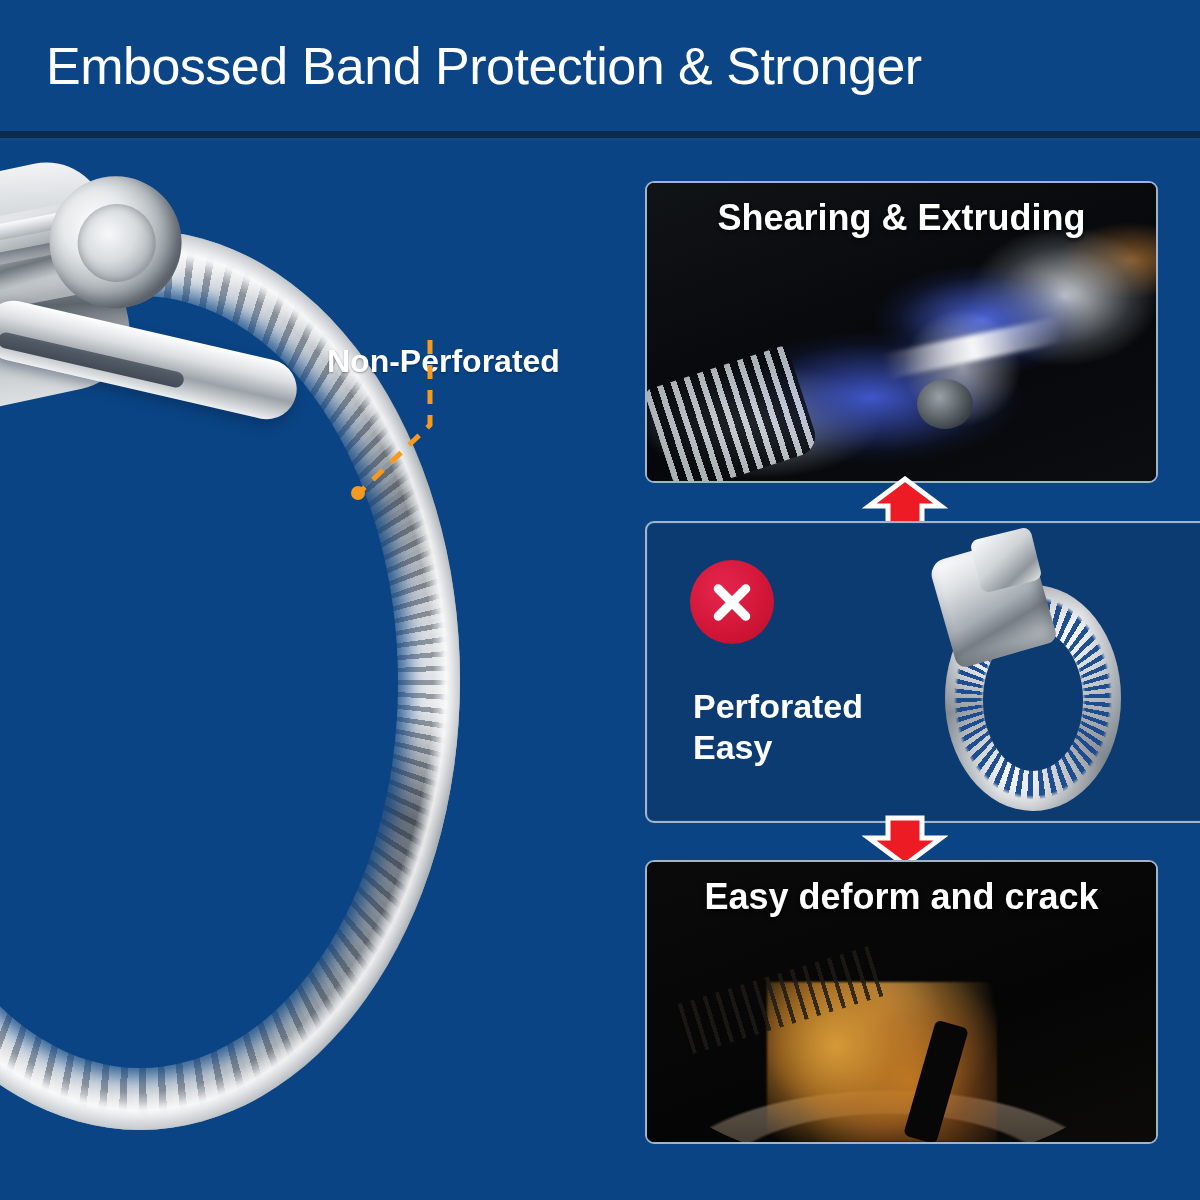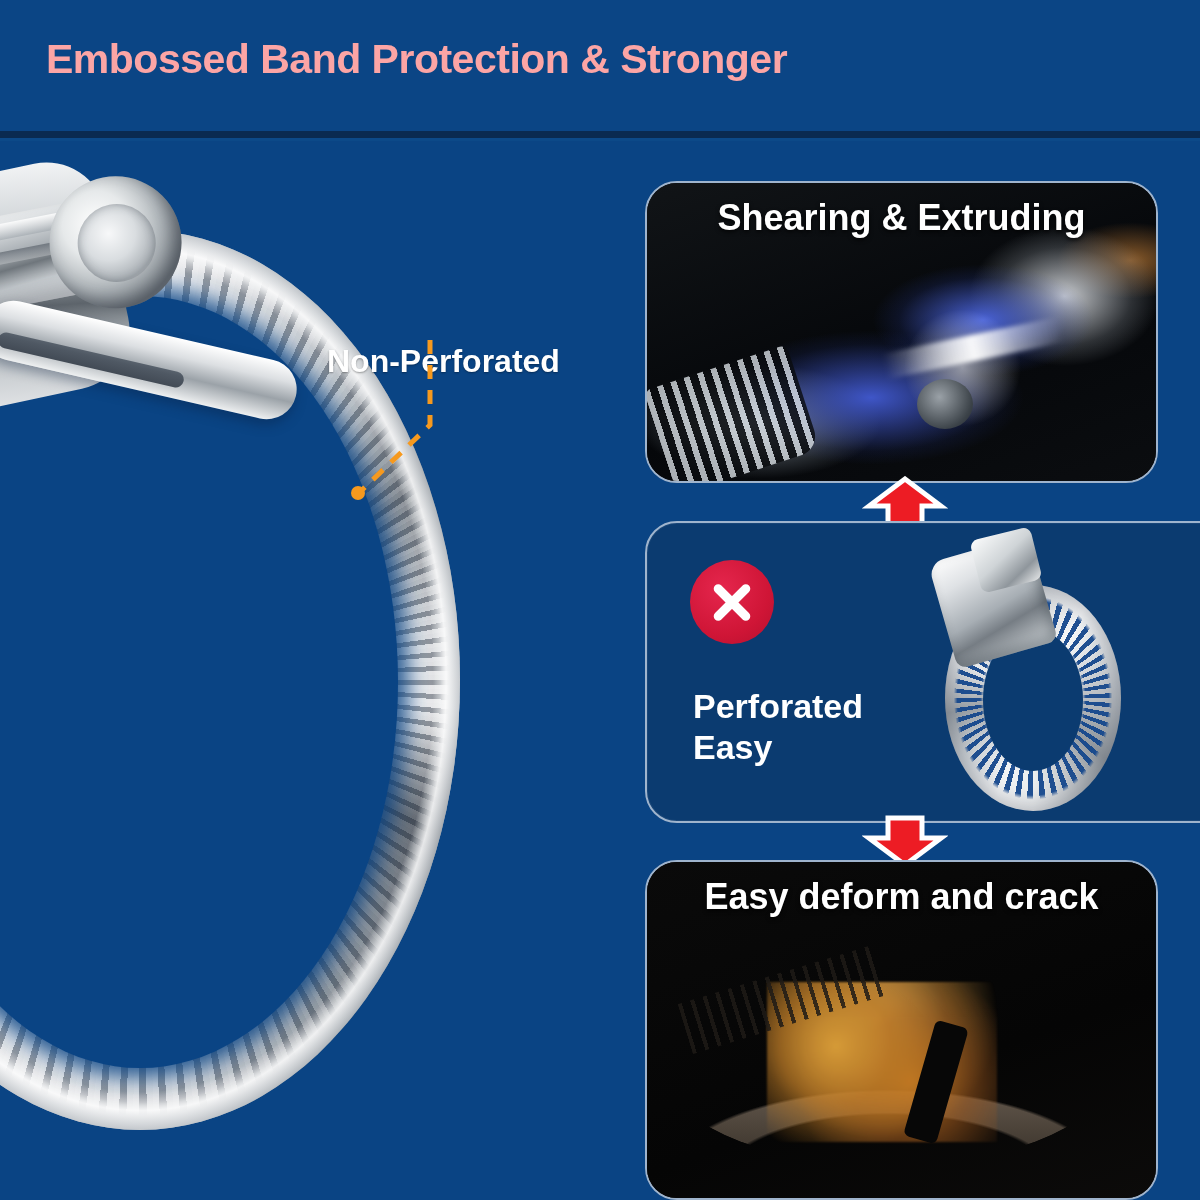--- a/index.html
+++ b/index.html
@@ -16,22 +16,22 @@
     background: #0a4484;
   }
 
   
   .banner {
     position: absolute; left: 0; top: 0; width: 1200px; height: 131px;
     background: #0b4585;
   }
   .banner-title {
     position: absolute; left: 46px; top: 36px;
-    font-size: 41px; font-weight: bold; letter-spacing: -0.5px;
-    color: #fca5a5; white-space: nowrap;
+    font-size: 52px; font-weight: normal; letter-spacing: -0.5px;
+    color: #ffffff; white-space: nowrap;
     font-family: "Liberation Sans", sans-serif;
   }
   .banner-rule {
     position: absolute; left: 0; top: 131px; width: 1200px; height: 7px;
     background: #0a2a50;
   }
   .banner-rule2 {
     position: absolute; left: 0; top: 138px; width: 1200px; height: 3px;
     background: #0c4988;
   }
@@ -149,31 +149,31 @@
     position: absolute; left: 327px; top: 305px;
     font-size: 32px; font-weight: bold; color: #ffffff;
     white-space: nowrap; text-shadow: 0 1px 2px rgba(0,0,0,0.35); margin-top: 38px;
   }
   .leader { position: absolute; left: 300px; top: 330px; width: 240px; height: 200px; }
 
   
   .panel {
     position: absolute;
     border: 2px solid #9fb4cd;
-    border-radius: 32px;
+    border-radius: 9px;
     overflow: hidden;
   }
   .panel-photo { background: #070707; }
   .panel-blue {
     background: #0b3b70;
     box-shadow: inset 0 0 0 1px rgba(255,255,255,0.06);
   }
   #panel-top    { left: 645px; top: 181px;  width: 513px; height: 302px; }
   #panel-middle { left: 645px; top: 521px;  width: 587px; height: 302px; }
-  #panel-bottom { left: 645px; top: 860px;  width: 513px; height: 340px; }
+  #panel-bottom { left: 645px; top: 860px;  width: 513px; height: 284px; }
 
   .panel-title-photo {
     position: absolute; left: 0; right: 0; top: 14px;
     text-align: center;
     font-size: 36px; font-weight: bold; color: #ffffff;
     text-shadow: 0 2px 4px rgba(0,0,0,0.75);
     white-space: nowrap;
   }
   .panel-caption {
     position: absolute; left: 46px; top: 163px;

